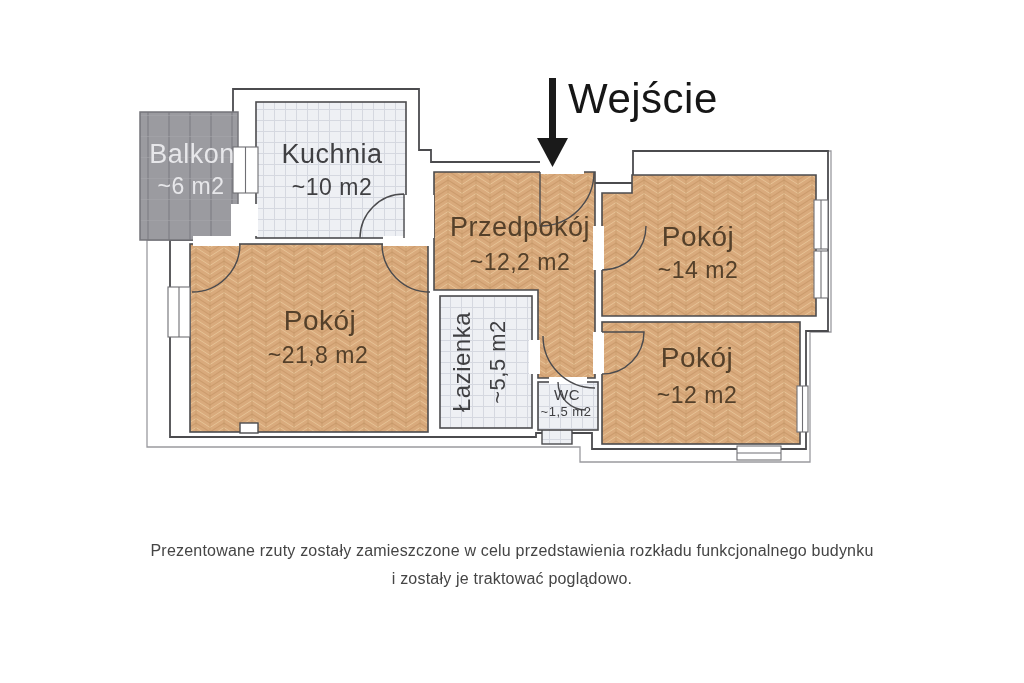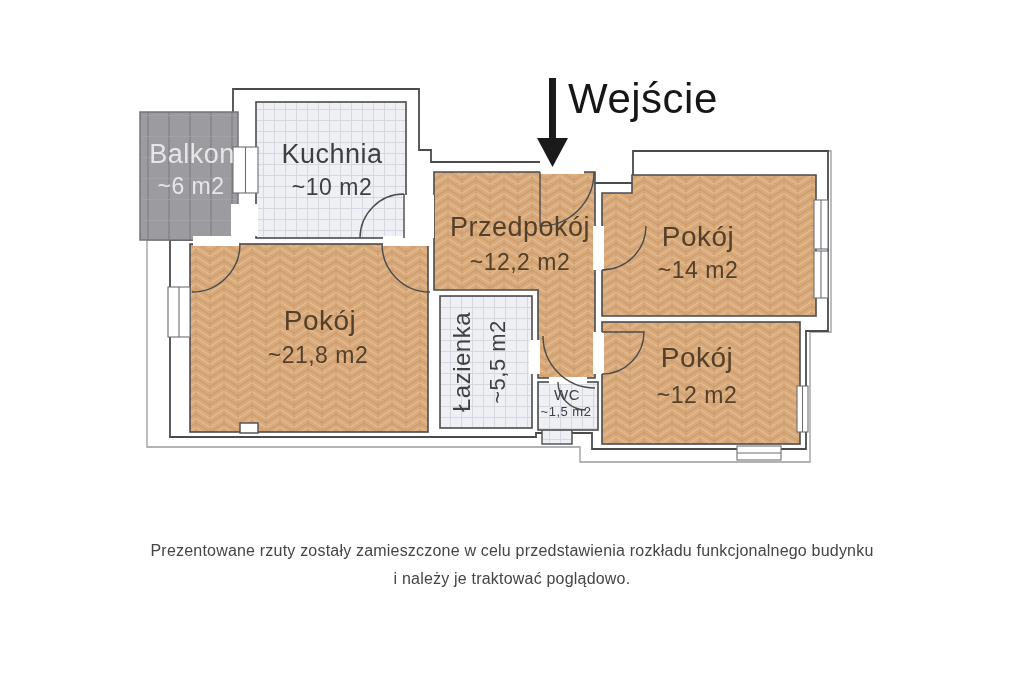--- a/index.html
+++ b/index.html
@@ -146,16 +146,16 @@
 
     <g fill="#1a1a1a">
       <rect x="549" y="78" width="7" height="61"></rect>
       <polygon points="537,138 568,138 552.5,167"></polygon>
     </g>
     <text class="entrance-text" x="568" y="113" text-anchor="start">Wejście</text>
   </svg>
 
   <div class="disclaimer">
     <div>Prezentowane rzuty zostały zamieszczone w celu przedstawienia rozkładu funkcjonalnego budynku</div>
-    <div>i należy je traktować poglądowo.</div>
+    <div>i zostały je traktować poglądowo.</div>
   </div>
 
 </div>
 
 </body></html>

